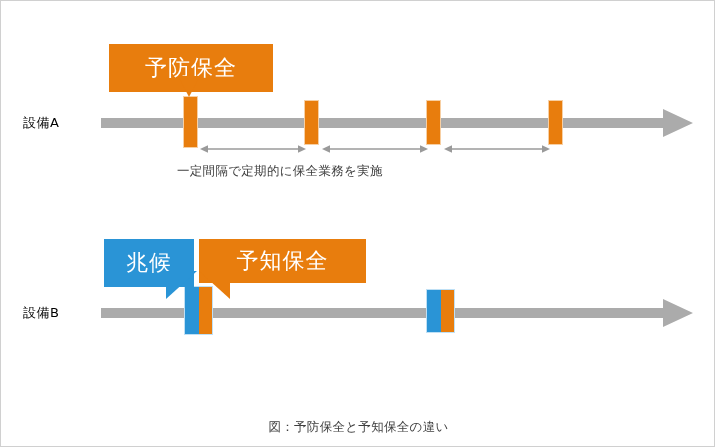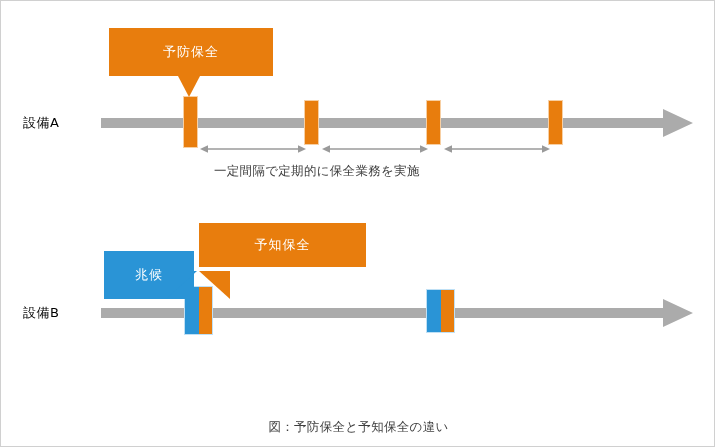--- a/index.html
+++ b/index.html
@@ -66,27 +66,27 @@
   #marker-b1 { left: 183px; top: 285px; width: 29px; height: 49px; }
   #marker-b2 { left: 425px; top: 288px; width: 29px; height: 44px; }
 
   
   .callout {
     position: absolute;
   }
   .callout-box {
     position: absolute;
     left: 0;
-    top: 0;
+    top: 16px;
     display: flex;
     align-items: center;
     justify-content: center;
     box-sizing: border-box;
     color: #ffffff;
-    font-size: 13px;
+    font-size: 22px;
     letter-spacing: 1px;
     white-space: nowrap;
   }
   .callout-orange .callout-box { background: #E87D0D; }
   .callout-blue   .callout-box { background: #2A94D6; }
   .callout-tail {
     position: absolute;
     width: 0;
     height: 0;
   }
@@ -96,21 +96,21 @@
   #callout-yobo .callout-box { width: 164px; height: 48px; }
   #callout-yobo .callout-tail {
     left: 69px; top: 48px;
     border-left: 11px solid transparent;
     border-right: 11px solid transparent;
     border-top: 21px solid #E87D0D;
   }
 
   
   #callout-choko { left: 103px; top: 222px; }
-  #callout-choko .callout-box { width: 90px; height: 48px; margin-top: 28px; }
+  #callout-choko .callout-box { width: 90px; height: 48px; }
   #callout-choko .callout-tail {
     left: 62px; top: 48px;
     border-top: 28px solid #2A94D6;
     border-right: 31px solid transparent;
   }
 
   
   #callout-yochi { left: 198px; top: 222px; }
   #callout-yochi .callout-box { width: 167px; height: 44px; }
   #callout-yochi .callout-tail {
@@ -130,21 +130,21 @@
   .interval-arrow svg { display: block; }
 
   
   .annotation {
     position: absolute;
     font-size: 12.5px;
     color: #3f3f3f;
     white-space: nowrap;
     letter-spacing: 0.3px;
   }
-  #note-a { left: 176px; top: 162px; margin-left: 37px; }
+  #note-a { left: 176px; top: 162px; }
   #note-b { left: 177px; top: 338px; }
 
   
   #caption {
     position: absolute;
     left: 0;
     top: 418px;
     width: 715px;
     text-align: center;
     font-size: 12.5px;

